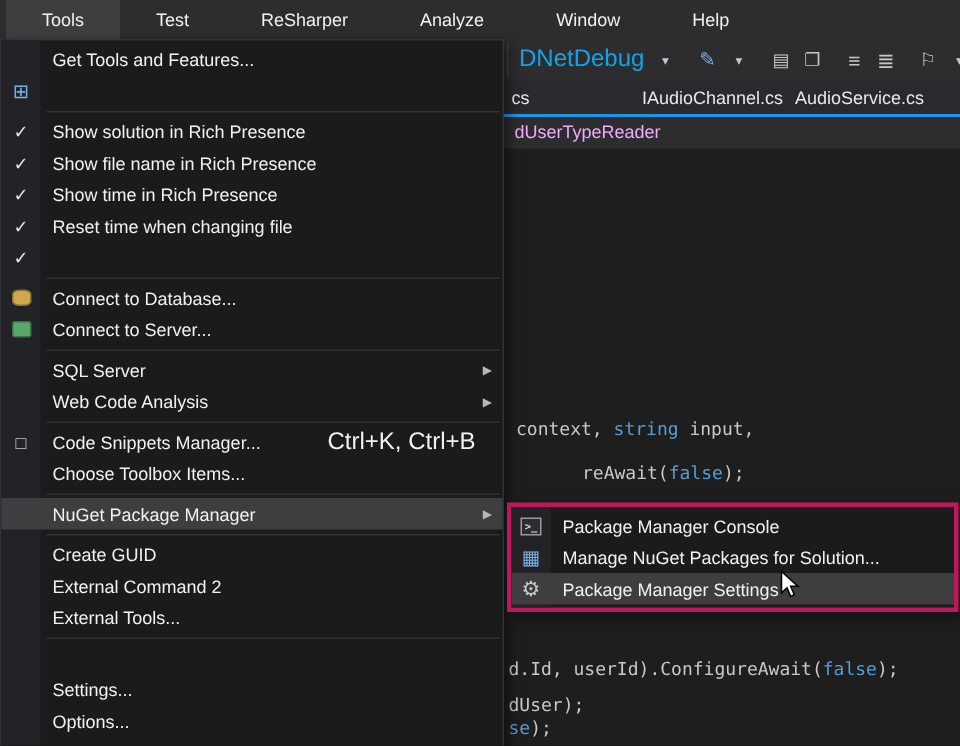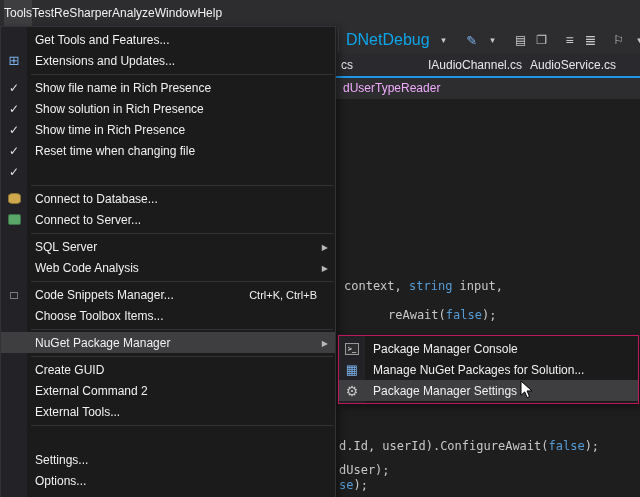--- a/index.html
+++ b/index.html
@@ -1,21 +1,21 @@
 <!DOCTYPE html>
 <html><head>
 <meta charset="utf-8">
 <style>
   html,body{margin:0;padding:0;background:#111;}
   .stage{position:relative;width:640px;height:497px;overflow:hidden;background:#1e1e1e;
          font-family:"Liberation Sans","DejaVu Sans",sans-serif;-webkit-font-smoothing:antialiased;}
 
   
   .menubar{position:absolute;top:0;left:0;right:0;height:26px;background:#2d2d30;display:flex;align-items:stretch;padding-left:4px;z-index:5;}
-  .mb{padding:0 0;line-height:26px;font-size:12px;color:#f1f1f1;cursor:default;}
+  .mb{padding:0 24px;line-height:26px;font-size:12px;color:#f1f1f1;cursor:default;}
   .mb.active{background:#3e3e40;}
 
   
   .toolbar{position:absolute;top:26px;left:0;right:0;height:28px;background:#2d2d30;display:flex;align-items:center;gap:7px;padding-left:338px;box-sizing:border-box;z-index:1;}
   .combo-sliver{width:9px;height:20px;background:#333337;border:1px solid #434346;border-left:none;}
   .tlabel{font-size:16px;color:#0ea5e9;white-space:nowrap;}
   .tsep{width:1px;height:16px;background:#3f3f41;}
   .ti{display:flex;align-items:center;justify-content:center;min-width:14px;height:16px;color:#c8c8c8;}
   .ti.right{margin-left:auto;margin-right:4px;}
   .ti[data-icon="attach-icon"]::before{content:"✎";color:#7ab0e8;font-size:13px;}
@@ -36,27 +36,27 @@
   .navtext{position:absolute;left:343px;top:3px;font-size:12px;color:#f0abfc;text-align:right;}
 
   
   .code{position:absolute;font-family:"DejaVu Sans Mono","Liberation Mono",monospace;font-size:12px;color:#c8c8c8;white-space:pre;z-index:0;}
   .kw{color:#569cd6;}
 
   
   .menu{position:absolute;left:0;top:26px;width:336px;height:520px;background:#1b1b1c;border:1px solid #333337;
         box-sizing:border-box;padding:2px 0;z-index:10;box-shadow:3px 3px 8px rgba(0,0,0,.45);}
   .menu::before,.submenu::before{content:"";position:absolute;left:0;top:0;bottom:0;width:26px;background:#232327;}
-  .submenu{position:absolute;left:338px;top:335px;width:301px;background:#1b1b1c;border:1px solid #be185d;
+  .submenu{position:absolute;left:338px;top:335px;width:301px;background:#1b1b1c;border:3px solid #be185d;
         box-sizing:border-box;padding:2px 0;z-index:12;box-shadow:3px 3px 8px rgba(0,0,0,.45);}
   .mi{position:relative;height:21px;display:flex;align-items:center;z-index:1;cursor:default;}
   .mi.hl{background:#3e3e40;}
   .g{position:absolute;left:0;top:0;width:26px;height:21px;display:flex;align-items:center;justify-content:center;}
   .lb{margin-left:34px;font-size:12px;color:#f1f1f1;white-space:nowrap;}
-  .sc{margin-left:auto;margin-right:18px;font-size:11px;color:#f1f1f1;white-space:nowrap;}
+  .sc{margin-left:auto;margin-right:18px;font-size:16px;color:#f1f1f1;white-space:nowrap;}
   .sub{position:absolute;right:7px;top:50%;transform:translateY(-50%);font-size:8px;color:#b8b8b8;}
   .sub::before{content:"▶";}
   .ms{height:1px;background:#333337;margin:3px 2px 2px 30px;position:relative;z-index:1;}
   .g[data-icon="check-icon"]::before{content:"✓";color:#e6e6e6;font-size:12px;}
   .g[data-icon="extensions-icon"]::before{content:"⊞";color:#7ab0e8;font-size:13px;}
   .g[data-icon="database-icon"]::before{content:"";width:11px;height:9px;background:#d0a94f;border:1px solid #8a7335;border-radius:5px/3px;}
   .g[data-icon="server-icon"]::before{content:"";width:11px;height:9px;background:#59a869;border:1px solid #3c7347;border-radius:2px;}
   .g[data-icon="snippets-icon"]::before{content:"□";color:#c8c8c8;font-size:12px;}
   .g[data-icon="console-icon"]::before{content:">_";font-family:"DejaVu Sans Mono",monospace;font-size:7px;font-weight:bold;color:#ddd;border:1px solid #999;padding:1px 2px;background:#2d2d30;}
   .g[data-icon="packages-icon"]::before{content:"▦";color:#7ab0e8;font-size:13px;}
@@ -112,30 +112,29 @@
   <div class="code" style="left:339px;top:463px"><span>dUser);</span></div>
   <div class="code" style="left:339px;top:478px"><span class="kw">se</span><span>);</span></div>
 
   <div class="menu">
     <div class="mi">
       <span class="g" data-icon=""></span>
       <span class="lb">Get Tools and Features...</span>
     </div>
     <div class="mi">
       <span class="g" data-icon="extensions-icon"></span>
-      <span class="lb">Extensions and Updates...</span>
-    </div>
-    <div class="ms"></div>
+    </div>
+    <div class="ms"></div>
+    <div class="mi">
+      <span class="g" data-icon="check-icon"></span>
+      <span class="lb">Show solution in Rich Presence</span>
+    </div>
     <div class="mi">
       <span class="g" data-icon="check-icon"></span>
       <span class="lb">Show file name in Rich Presence</span>
-    </div>
-    <div class="mi">
-      <span class="g" data-icon="check-icon"></span>
-      <span class="lb">Show solution in Rich Presence</span>
     </div>
     <div class="mi">
       <span class="g" data-icon="check-icon"></span>
       <span class="lb">Show time in Rich Presence</span>
     </div>
     <div class="mi">
       <span class="g" data-icon="check-icon"></span>
       <span class="lb">Reset time when changing file</span>
     </div>
     <div class="mi">

